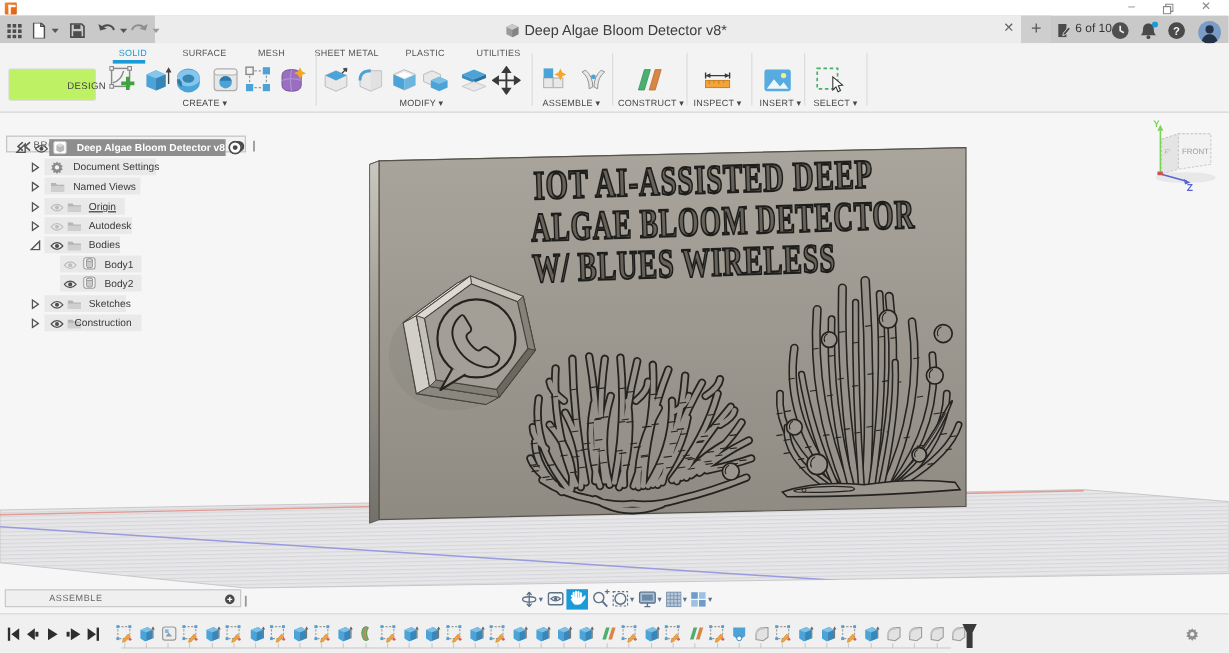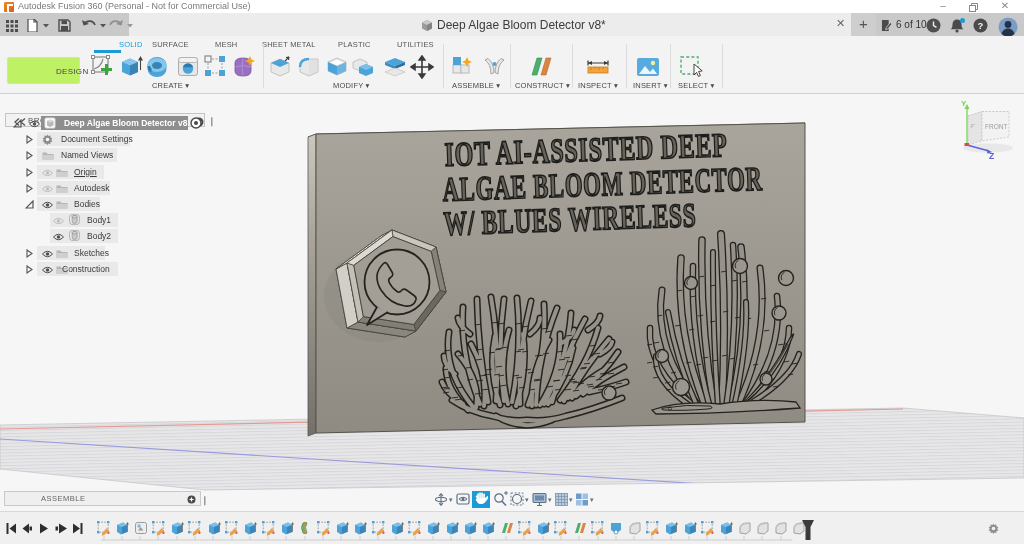--- a/index.html
+++ b/index.html
@@ -17,41 +17,40 @@
   #qat { position:absolute; left:0; top:0; width:129px; height:23px; background:#c9c9c9; }
   #doctab { position:absolute; left:129px; top:0; width:722px; height:23px; background:#ececec; }
   #plusbtn { position:absolute; left:851px; top:0; width:25px; height:23px; background:#cecece; color:#555; font-size:15px; text-align:center; line-height:22px; }
   #tabtext { position:absolute; left:437px; top:5px; font-size:12px; color:#3c3c3c; }
   #tabclose { position:absolute; left:836px; top:4px; font-size:11px; color:#666; }
   .tbicon { position:absolute; top:3px; }
   
   #toolbar { position:absolute; left:0; top:36px; width:1024px; height:58px; background:#f3f3f3; border-bottom:1px solid #d0d0d0; }
   #designbox { position:absolute; left:7px; top:21px; width:73px; height:27px; background:#bef264; border:1px solid #d8d8d8; border-radius:2px; font-size:8px; color:#444; text-align:center; line-height:27px; letter-spacing:0.3px;padding-left:48px; }
   .rtab { position:absolute; top:4px; font-size:7.5px; color:#555; letter-spacing:0.2px; }
-  .rtab.active { color:#1a9bd7;margin-left:20px; }
+  .rtab.active { color:#1a9bd7; }
   #solidline { position:absolute; left:94px; top:14px; width:27px; height:3px; background:#1a9bd7; }
   .glabel { position:absolute; top:45px; font-size:7.5px; color:#474747; letter-spacing:0.2px; }
   .gsep { position:absolute; top:8px; width:1px; height:44px; background:#dcdcdc; }
   .ticon { position:absolute; top:19px; }
   
   #browser { position:absolute; left:0; top:96px; width:210px; }
   #bheader { position:absolute; left:5px; top:17px; width:200px; height:14px; background:#f2f2f2; border:1px solid #c4c4c4; }
   #bheader .t { position:absolute; left:22px; top:2px; font-size:8px; letter-spacing:0.5px; color:#555; }
   .brow { position:absolute; height:13px; font-size:8.5px; color:#3a3a3a; line-height:13px; }
   
   #comments { position:absolute; left:4px; top:491px; width:197px; height:15px; background:#efefef; border:1px solid #c9c9c9; font-size:7.5px; color:#666; letter-spacing:0.5px; line-height:14px; }
   #navbar { position:absolute; left:432px; top:491px; height:18px; }
   #timeline { position:absolute; left:0; top:511px; width:1024px; height:33px; background:#f0f0f0; border-top:1px solid #d8d8d8; }
 </style>
 </head>
 <body>
 
 <div id="titlebar">
   <div id="appicon"></div>
-  <div class="txt">Autodesk Fusion 360 (Personal - Not for Commercial Use)</div>
   <div class="winbtn" style="left:938px;">–</div>
   <svg class="abs" style="left:969px;top:3px;" width="9" height="9" viewBox="0 0 9 9">
       <rect x="0.5" y="2.5" width="6" height="6" fill="#fff" stroke="#888"></rect>
       <path d="M2.5,2.5 v-2 h6 v6 h-2" fill="none" stroke="#888"></path>
     </svg>
   <div class="winbtn" style="left:1000px;">✕</div>
 </div>
 
 <div id="tabbar">
   <div id="doctab"></div>

